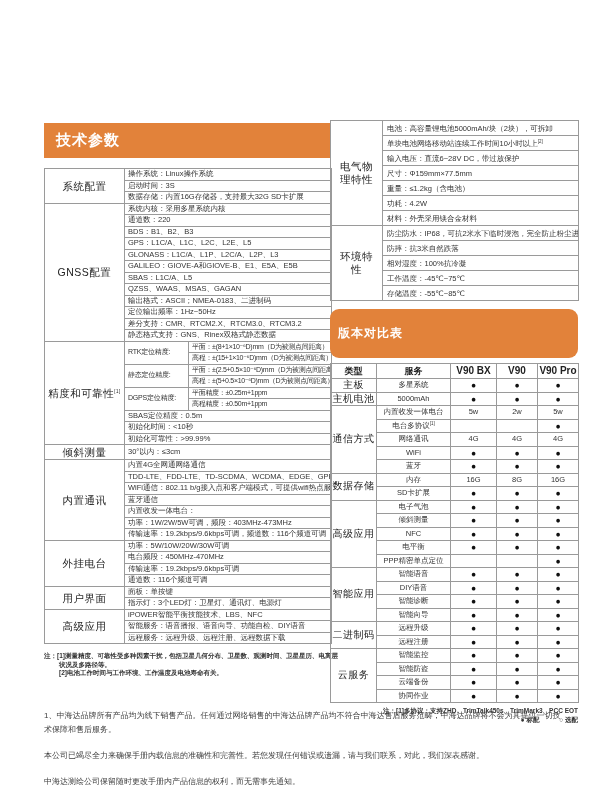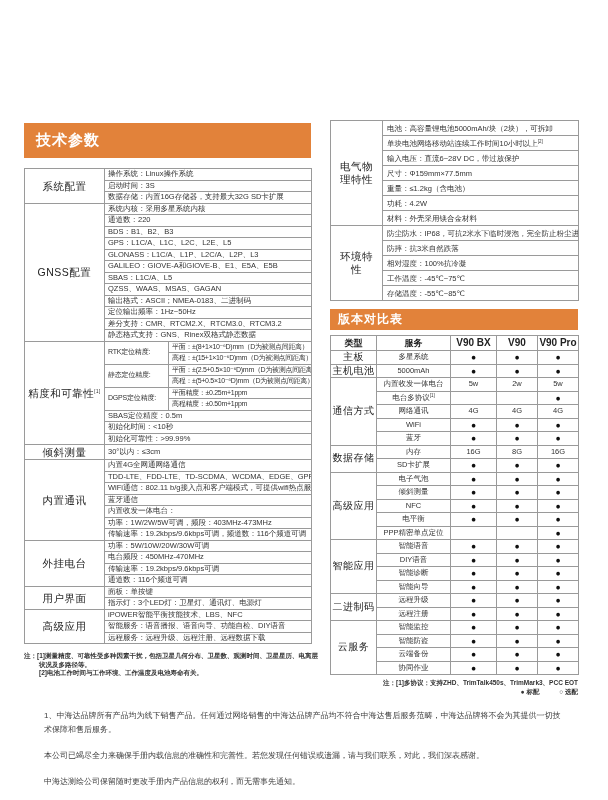--- a/index.html
+++ b/index.html
@@ -1,24 +1,24 @@
 <!DOCTYPE html>
 <html><head>
 <meta charset="utf-8">
 <style>
   html,body{margin:0;padding:0;background:#ffffff;}
   body{width:608px;height:800px;position:relative;font-family:"Liberation Sans","DejaVu Sans",sans-serif;color:#3a3a3a;}
   .page{position:absolute;inset:0;background:#ffffff;overflow:hidden;}
 
-  .left-col{position:absolute;left:24px;top:123px;width:287px;}
+  .left-col{position:absolute;left:44px;top:123px;width:287px;}
   .right-col{position:absolute;left:330px;top:120px;width:248px;}
 
   .bar{background:#e2823a;color:#ffffff;font-weight:bold;letter-spacing:1px;}
   .bar.big{font-size:15px;padding:8px 12px;margin-bottom:10px;}
-  .bar.small{font-size:12px;padding:2px 8px;margin:8px 0 5px 0;}
+  .bar.small{font-size:12px;padding:16px 8px;margin:8px 0 5px 0;border-radius:9px;}
 
   table{border-collapse:collapse;width:100%;table-layout:fixed;}
   td,th{border:1px solid #9a9a9a;vertical-align:middle;}
 
   
   .tech td{font-size:7.5px;line-height:8.5px;padding:1px 3px;white-space:nowrap;overflow:hidden;color:#333;}
   .tech td.lbl{font-size:10.5px;line-height:12px;text-align:center;color:#222;white-space:pre-line;letter-spacing:0.5px;}
   .tech td.sub{font-size:7px;letter-spacing:-0.2px;}
   .tech td.prec{font-size:7px;letter-spacing:-0.3px;}
 

